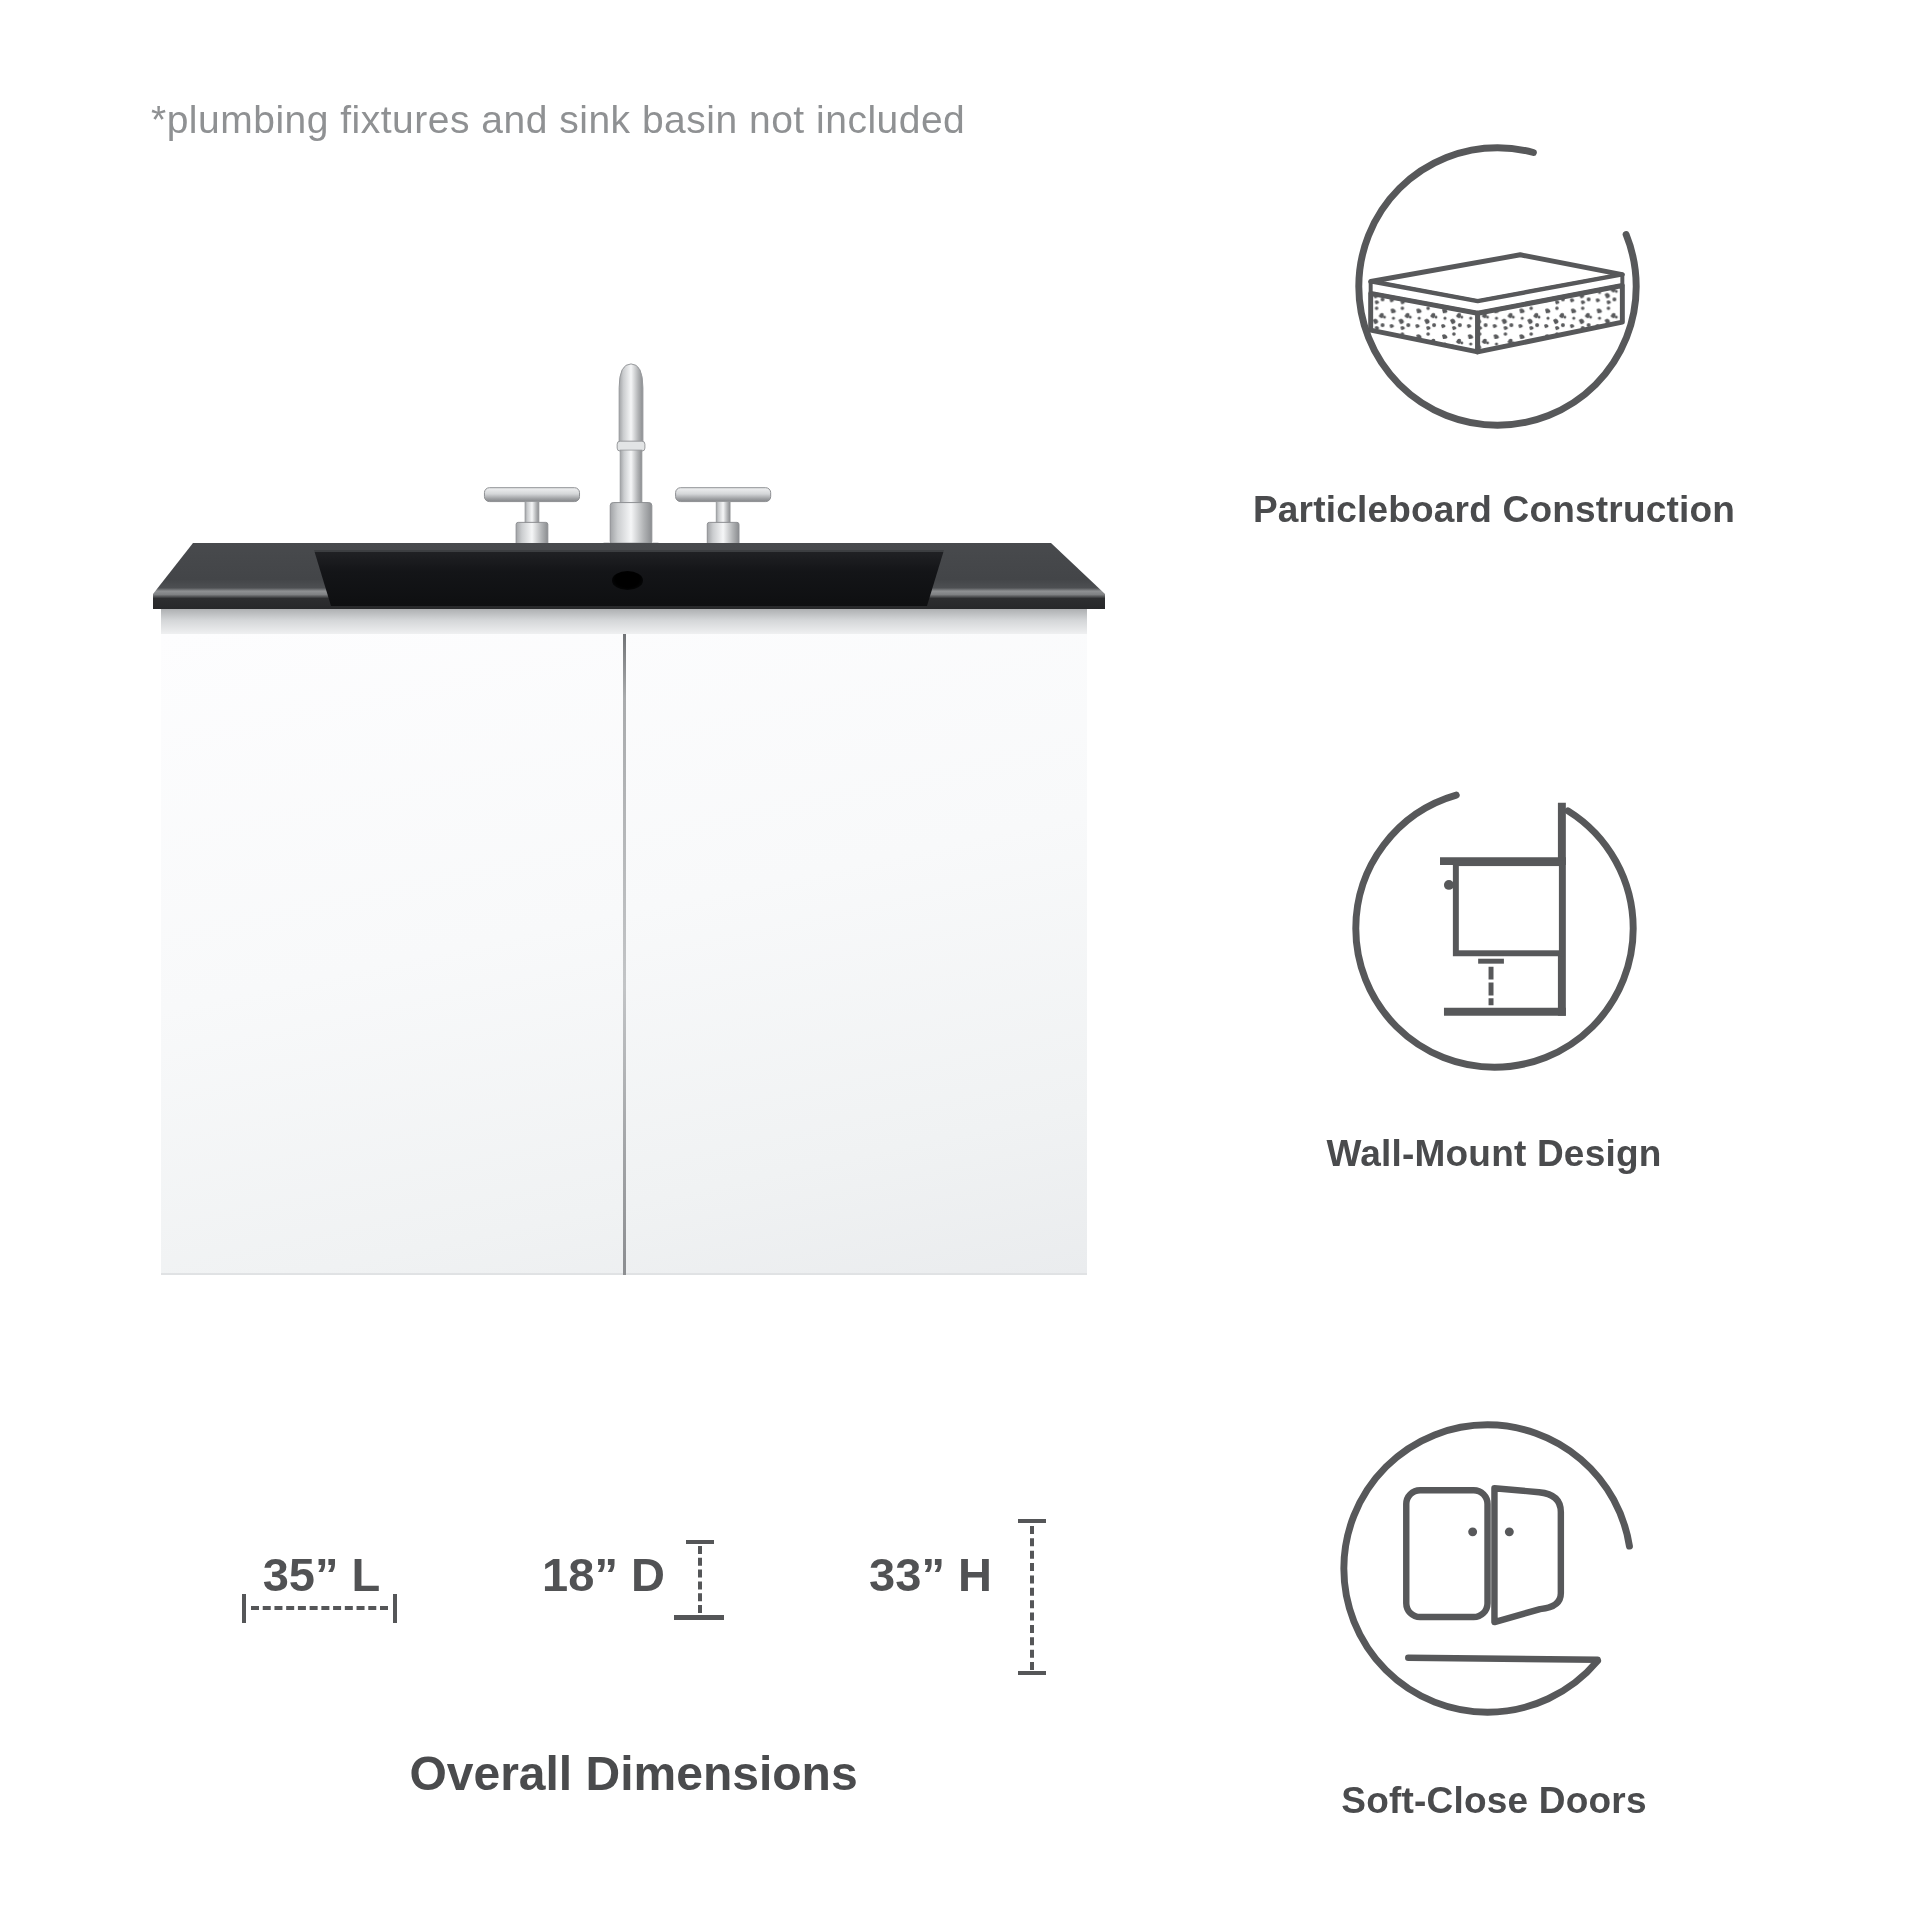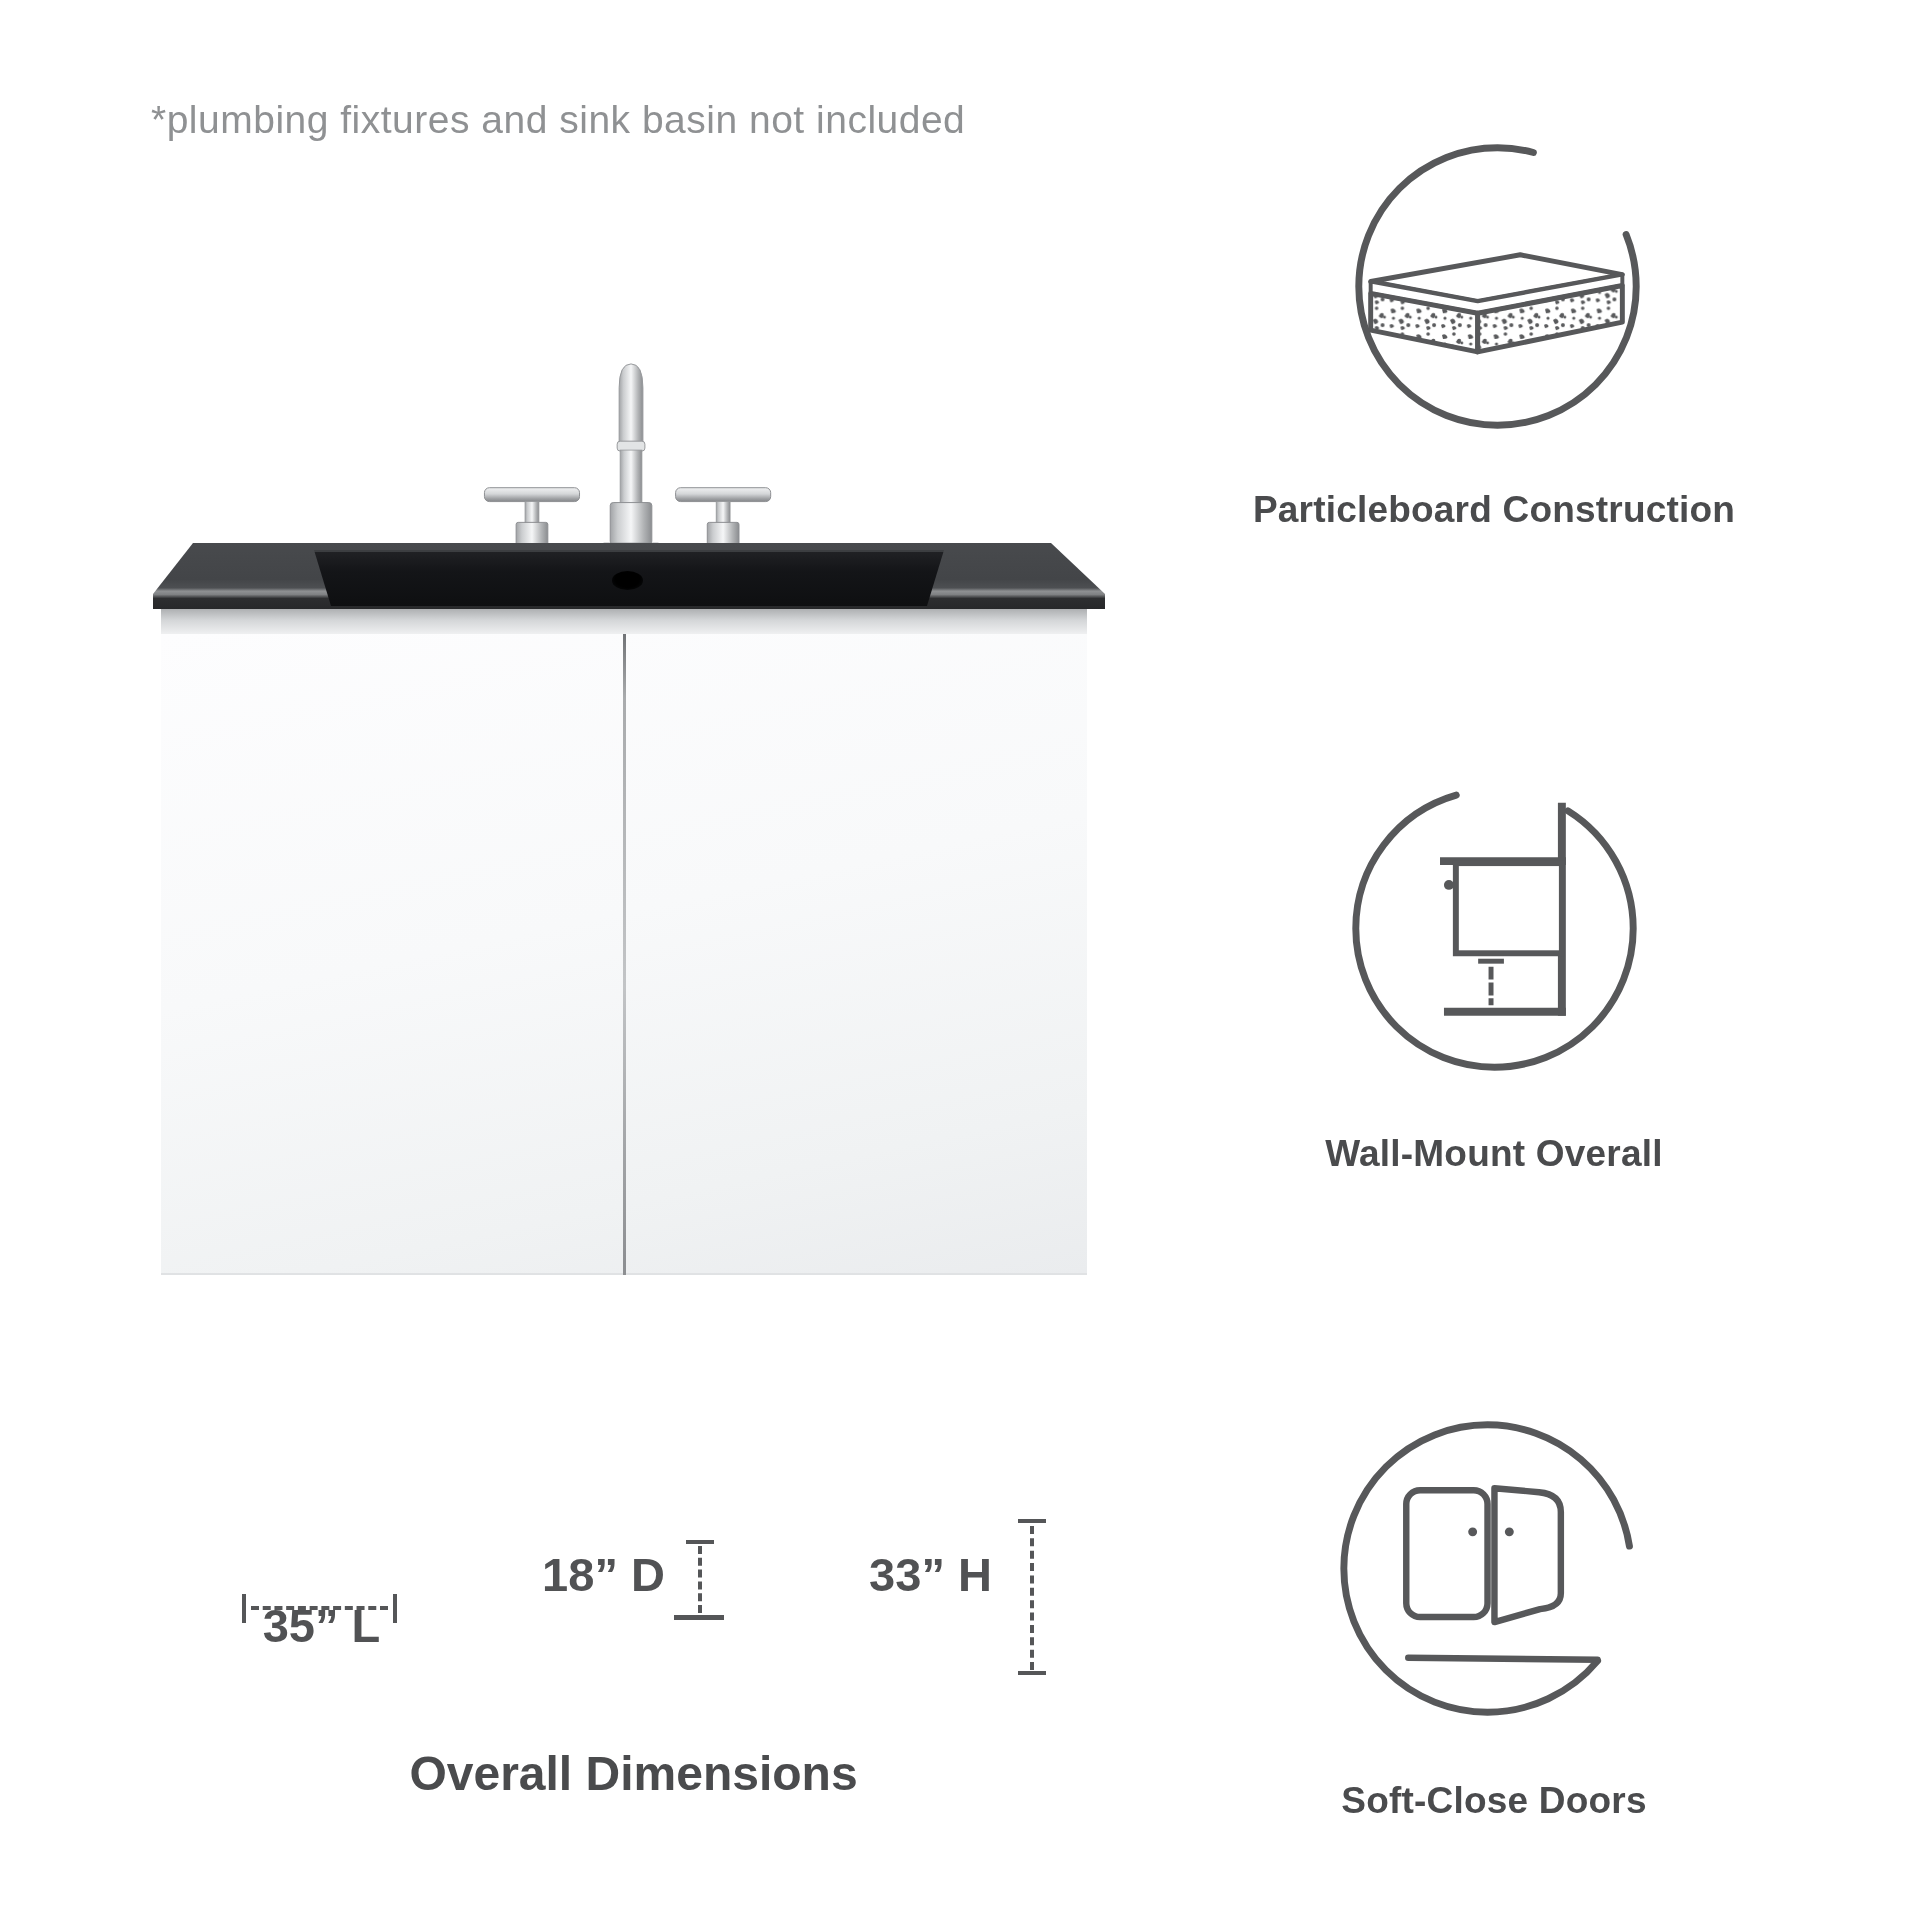--- a/index.html
+++ b/index.html
@@ -33,21 +33,21 @@
 
   
   .feature-icon{position:absolute;}
   .feature-label{position:absolute;left:1197px;width:594px;text-align:center;
     font-size:37px;font-weight:bold;color:#4a4b4d;letter-spacing:0.2px;margin-top:24px;}
   .fl-1{top:465px;} .fl-2{top:1109px;} .fl-3{top:1756px;}
 
   
   .dim-label{position:absolute;width:257px;text-align:center;font-size:47px;font-weight:bold;
     color:#515254;white-space:nowrap;}
-  .dl-l{left:193px;top:1598px;} .dl-d{left:475px;top:1547px;text-align:center;} .dl-h{left:802px;top:1547px;}
+  .dl-l{left:193px;top:1547px;} .dl-d{left:475px;top:1547px;text-align:center;} .dl-h{left:802px;top:1547px;}
 
   .measure{position:absolute;}
   .m-length{left:242px;top:1594px;width:155px;height:29px;}
   .m-length .tick{position:absolute;top:0;width:4px;height:29px;background:#55565
 8;background:#555658;}
   .m-length .tick.left{left:0;} .m-length .tick.right{right:0;}
   .m-length .dash{position:absolute;left:9px;right:9px;top:12px;border-top:4px dashed #555658;}
 
   .m-depth .tick-top{position:absolute;left:686px;top:1540px;width:28px;height:4px;background:#555658;}
   .m-depth .vdash{position:absolute;left:698px;top:1546px;height:67px;border-left:4px dashed #555658;}
@@ -145,21 +145,21 @@
     <g stroke="#57585a" fill="none" stroke-linecap="square">
       <line x1="231" y1="40" x2="231" y2="247" stroke-width="8"></line>
       <line x1="112" y1="95" x2="231" y2="95" stroke-width="8"></line>
       <rect x="124" y="97" width="107" height="91" fill="#ffffff" stroke-width="6"></rect>
       <circle cx="117" cy="119" r="5" fill="#57585a" stroke="none"></circle>
       <line x1="149" y1="196" x2="170" y2="196" stroke-width="5"></line>
       <line x1="159.5" y1="204" x2="159.5" y2="238" stroke-width="5" stroke-dasharray="8 8"></line>
       <line x1="116" y1="247" x2="231" y2="247" stroke-width="8"></line>
     </g>
   </svg>
-  <div class="feature-label fl-2">Wall-Mount Overall</div>
+  <div class="feature-label fl-2">Wall-Mount Design</div>
 
   <svg class="feature-icon" style="left:1326px;top:1407px;" width="327" height="327" viewBox="0 0 330 330">
     <circle cx="163" cy="163" r="145" fill="none" stroke="#57585a" stroke-width="7" pathLength="360" stroke-dasharray="311 49" stroke-dashoffset="320" stroke-linecap="round"></circle>
     <g stroke="#57585a" fill="#ffffff" stroke-linejoin="round">
       <rect x="81" y="84" width="82" height="128" rx="14" stroke-width="6.5"></rect>
       <path d="M170,82 L215,86 Q237,88 237,106 L237,188 Q237,202 216,204 L170,217 Z" stroke-width="6.5"></path>
       <circle cx="148" cy="126" r="4.5" fill="#57585a" stroke="none"></circle>
       <circle cx="185" cy="126" r="4.5" fill="#57585a" stroke="none"></circle>
       <line x1="83" y1="253" x2="274" y2="255" stroke-width="6.5" stroke-linecap="round"></line>
     </g>

